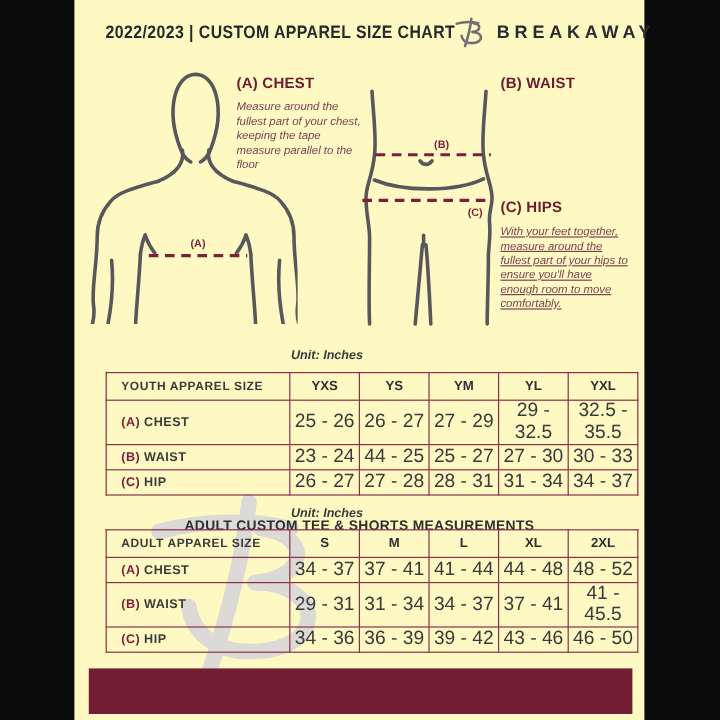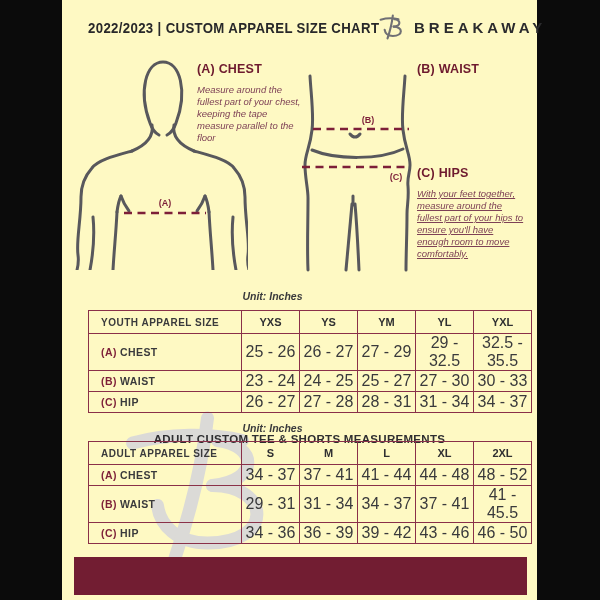--- a/index.html
+++ b/index.html
@@ -133,21 +133,21 @@
         <td class="row-label"><span class="prefix">(A)</span><span> CHEST</span></td>
         <td class="val">25 - 26</td>
         <td class="val">26 - 27</td>
         <td class="val">27 - 29</td>
         <td class="val">29 - 32.5</td>
         <td class="val">32.5 - 35.5</td>
       </tr>
       <tr class="body">
         <td class="row-label"><span class="prefix">(B)</span><span> WAIST</span></td>
         <td class="val">23 - 24</td>
-        <td class="val">24 - 25</td>
+        <td class="val">44 - 25</td>
         <td class="val">25 - 27</td>
         <td class="val">27 - 30</td>
         <td class="val">30 - 33</td>
       </tr>
       <tr class="body">
         <td class="row-label"><span class="prefix">(C)</span><span> HIP</span></td>
         <td class="val">26 - 27</td>
         <td class="val">27 - 28</td>
         <td class="val">28 - 31</td>
         <td class="val">31 - 34</td>

